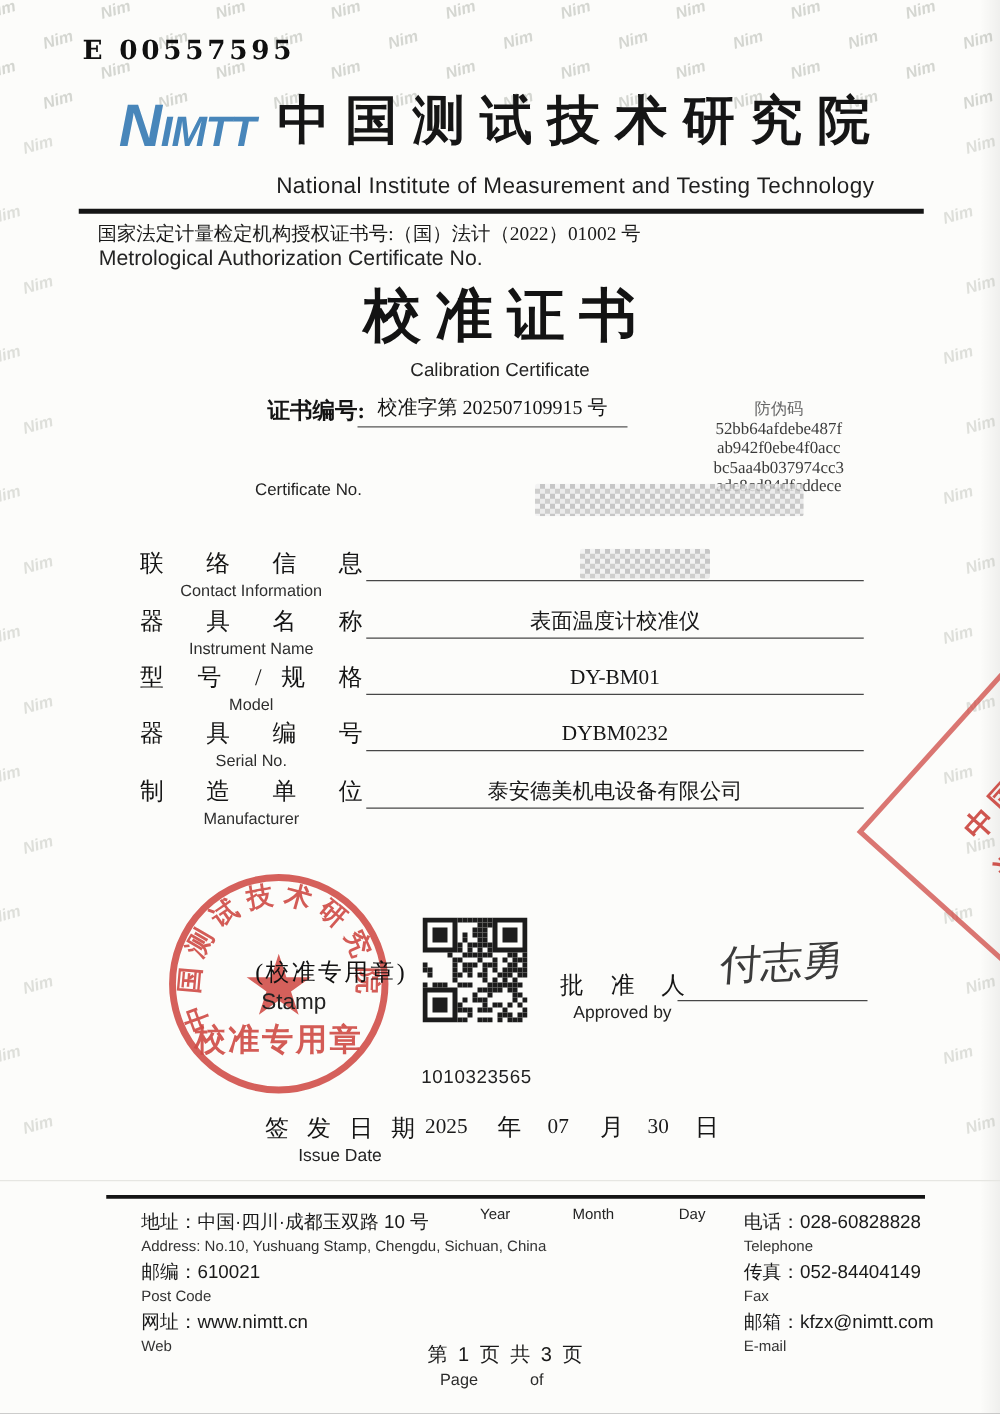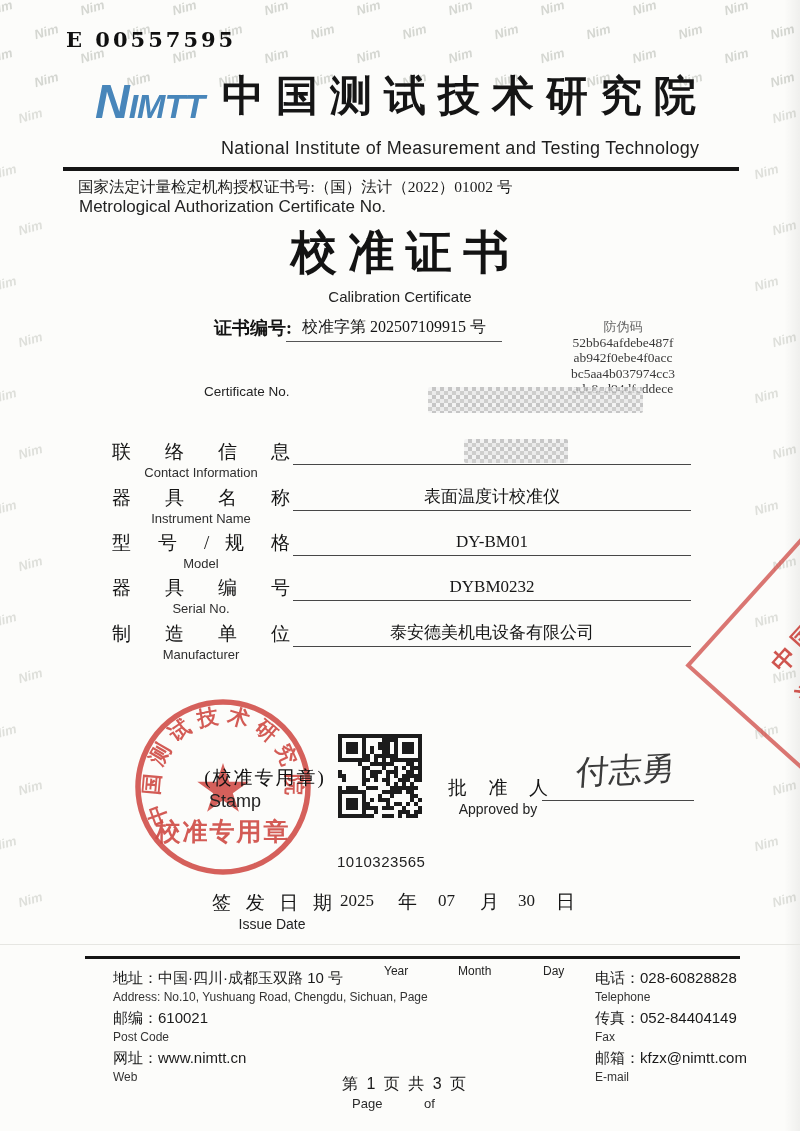--- a/index.html
+++ b/index.html
@@ -401,21 +401,21 @@
   <span class="abs d-cjk" style="left:480px">月</span>
   <span class="abs d-val" style="left:518px">30</span>
   <span class="abs d-cjk" style="left:556px">日</span>
   <span class="abs d-en sans" style="left:384px">Year</span>
   <span class="abs d-en sans" style="left:458px">Month</span>
   <span class="abs d-en sans" style="left:543px">Day</span>
 
   <div class="abs rule-bottom"></div>
   <div class="abs foot-col fleft sans">
     <p class="cjk">地址：中国·四川·成都玉双路 10 号</p>
-    <p class="en">Address: No.10, Yushuang Road, Chengdu, Sichuan, Page</p>
+    <p class="en">Address: No.10, Yushuang Stamp, Chengdu, Sichuan, China</p>
     <p class="cjk">邮编：610021</p>
     <p class="en">Post Code</p>
     <p class="cjk">网址：www.nimtt.cn</p>
     <p class="en">Web</p>
   </div>
   <div class="abs foot-col fright sans">
     <p class="cjk">电话：028-60828828</p>
     <p class="en">Telephone</p>
     <p class="cjk">传真：052-84404149</p>
     <p class="en">Fax</p>

